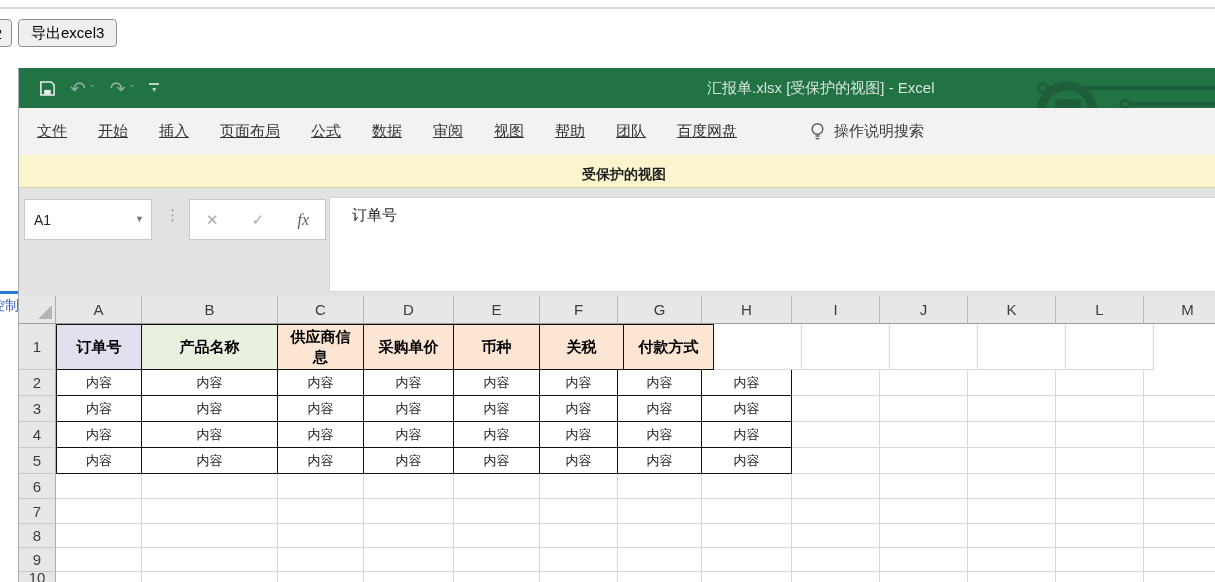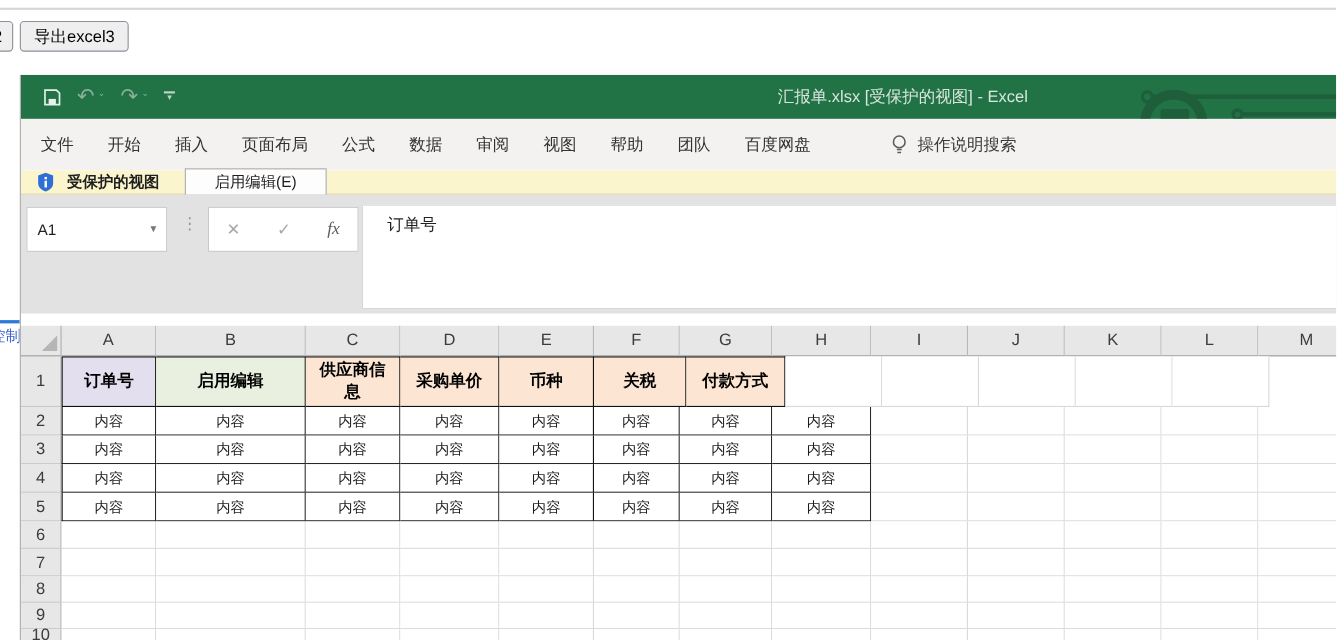--- a/index.html
+++ b/index.html
@@ -30,26 +30,26 @@
   .chev { font-size:8px; color:#8FAF9C; line-height:1; margin-top:-6px; }
   .qat-custom { display:flex; flex-direction:column; align-items:center; color:#BFD2C6; }
   .qat-custom .bar { width:10px; border-top:2px solid #BFD2C6; margin-bottom:1px; }
   .qat-custom .tri { font-size:7px; line-height:1; }
   .xl-title { position:absolute; left:688px; top:50%; transform:translateY(-50%);
               color:#D9E5DC; font-size:15px; white-space:nowrap; }
   .deco { position:absolute; right:0; top:0; }
 
   .menubar { height:47px; background:#F3F2F1; display:flex; align-items:center;
              padding-left:18px; gap:31px; font-size:15px; color:#333; white-space:nowrap; }
-  .menu-item { cursor:pointer; }
+  .menu-item { cursor:pointer;text-decoration:underline; }
   .search-group { display:flex; align-items:center; gap:9px; margin-left:42px; color:#3A3A3A; }
 
-  .protectbar { height:22px; background:#FBF5CE; border-bottom:1px solid #DDD3A0;
+  .protectbar { height:33px; background:#FBF5CE; border-bottom:1px solid #DDD3A0;
                 display:flex; align-items:center; padding-left:14px; gap:11px;
-                font-size:14px; color:#1F1F1F; white-space:nowrap; }
+                font-size:14px; color:#1F1F1F; white-space:nowrap;flex-direction:column; }
   .pb-label { font-weight:bold; }
   .pb-msg { text-decoration:underline; margin-left:8px; cursor:pointer; }
   .pb-btn { margin-left:12px; height:25px; padding:0 26px; background:#FDFDFD;
             border:1px solid #ABABAB; font-size:14px; color:#1F1F1F;
             font-family:"Liberation Sans", sans-serif; cursor:pointer; }
 
   .formula-zone { position:relative; height:108px; background:#E2E2E2; }
   .namebox { position:absolute; left:5px; top:11px; width:128px; height:41px; background:#fff;
              border:1px solid #C9C9C9; display:flex; align-items:center; padding-left:9px;
              font-size:14px; color:#222; }
@@ -204,21 +204,21 @@
           <div class="colhdr" style="width: 90px;">H</div>
           <div class="colhdr" style="width: 88px;">I</div>
           <div class="colhdr" style="width: 88px;">J</div>
           <div class="colhdr" style="width: 88px;">K</div>
           <div class="colhdr" style="width: 88px;">L</div>
           <div class="colhdr" style="width: 88px;">M</div>
         </div>
         <div class="srow" style="height: 46px;">
           <div class="rowhdr" style="width: 37px;">1</div>
           <div class="cell c-table c-first c-toprow" style="width: 86px; background: rgb(227, 223, 238);">订单号</div>
-          <div class="cell c-table c-toprow" style="width: 136px; background: rgb(233, 240, 223);">启用编辑</div>
+          <div class="cell c-table c-toprow" style="width: 136px; background: rgb(233, 240, 223);">产品名称</div>
           <div class="cell c-table c-toprow" style="width: 86px; background: rgb(252, 230, 211);">供应商信息</div>
           <div class="cell c-table c-toprow" style="width: 90px; background: rgb(252, 230, 211);">采购单价</div>
           <div class="cell c-table c-toprow" style="width: 86px; background: rgb(252, 230, 211);">币种</div>
           <div class="cell c-table c-toprow" style="width: 84px; background: rgb(252, 230, 211);">关税</div>
           <div class="cell c-table c-toprow" style="width: 90px; background: rgb(252, 230, 211);">付款方式</div>
           <div class="cell c-grid" style="width: 88px;"></div>
           <div class="cell c-grid" style="width: 88px;"></div>
           <div class="cell c-grid" style="width: 88px;"></div>
           <div class="cell c-grid" style="width: 88px;"></div>
           <div class="cell c-grid" style="width: 88px;"></div>

